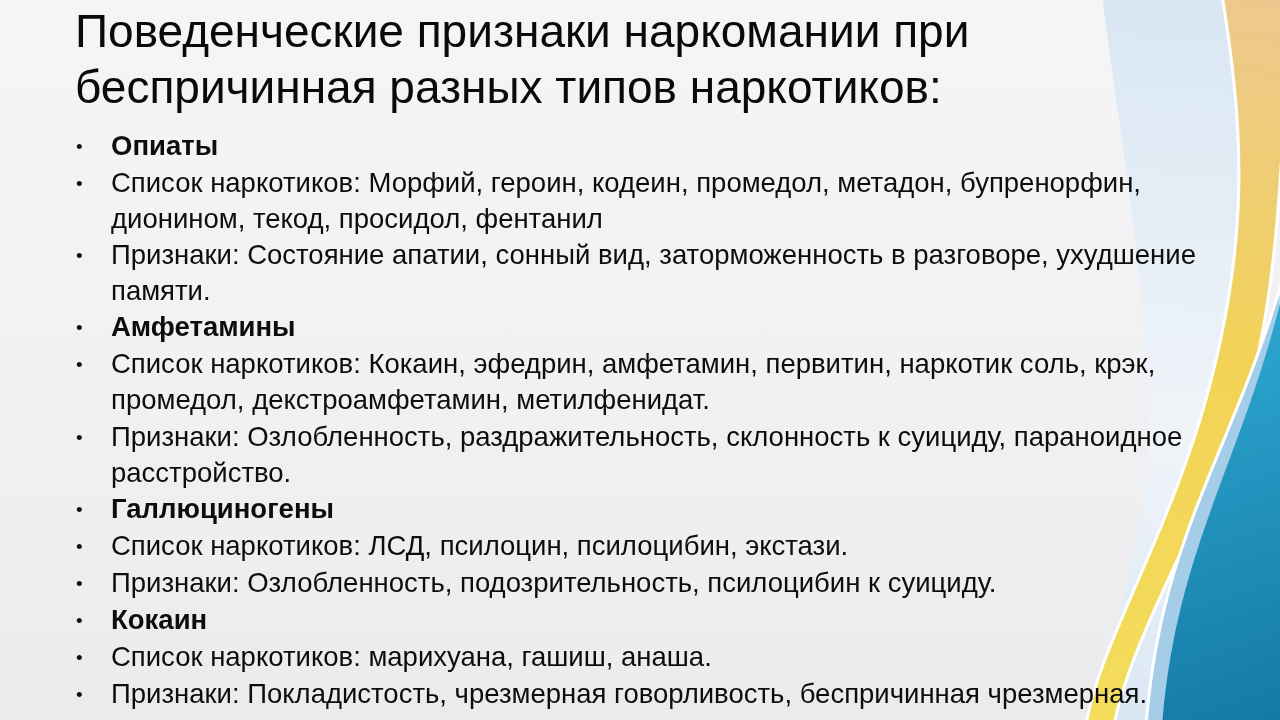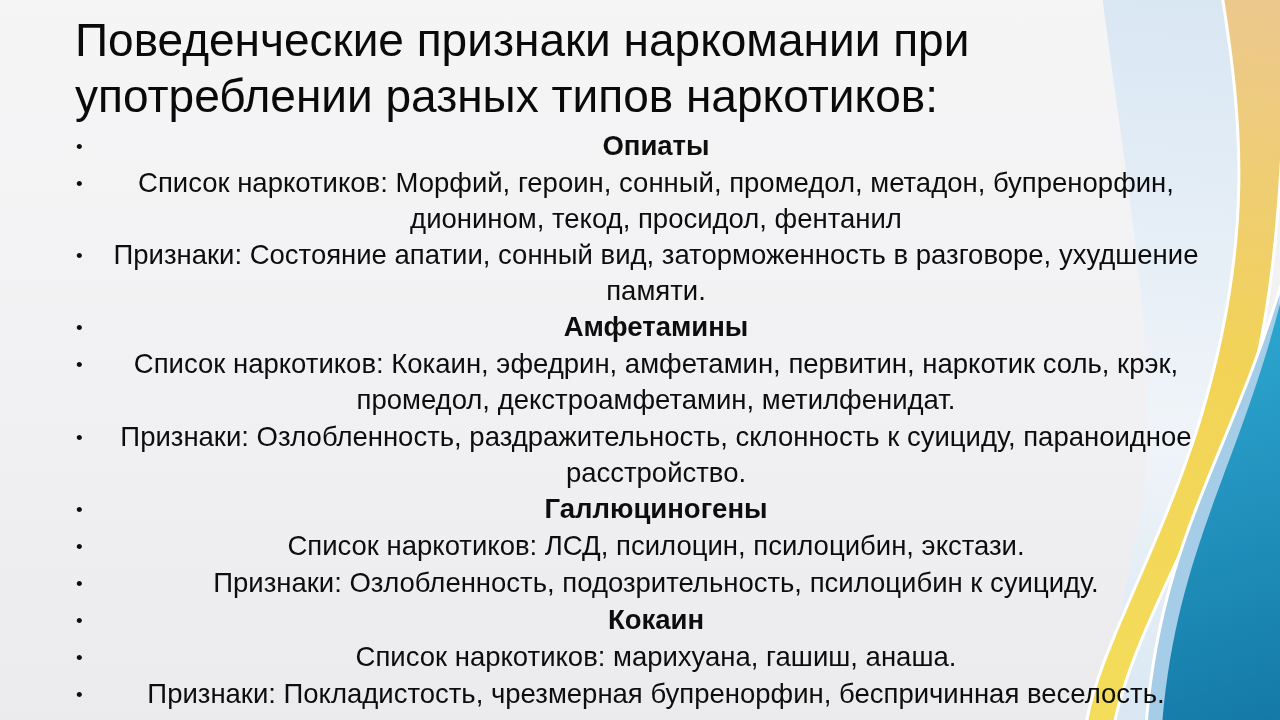--- a/index.html
+++ b/index.html
@@ -3,30 +3,30 @@
 <meta charset="utf-8">
 <style>
   html,body{margin:0;padding:0;background:#888;}
   .slide{
     position:relative;width:1280px;height:720px;overflow:hidden;
     background:linear-gradient(180deg,#f5f5f6 0%,#f1f1f3 55%,#ebebee 100%);
     font-family:"Liberation Sans",sans-serif;color:#0d0d0d;
   }
   .waves{position:absolute;left:0;top:0;z-index:0;}
   .title{
-    position:absolute;left:75px;top:12px;z-index:2;
+    position:absolute;left:75px;top:3px;z-index:2;
     font-size:46px;line-height:56px;font-weight:400;color:#0a0a0a;
   }
   .bullets{
     position:absolute;left:76px;top:128px;z-index:2;
     list-style:none;margin:0;padding:0;
   }
   .bullets li{display:flex;align-items:flex-start;font-size:27.5px;line-height:36.1px;font-weight:400;}
   .bullets .dot{flex:0 0 35px;width:35px;font-size:19px;line-height:37px;color:#0d0d0d;}
-  .bullets .item-text{width:1090px;white-space:pre-line;text-align:center;}
+  .bullets .item-text{width:1090px;white-space:pre-line;}
   .bullets li.bold .item-text{font-weight:700;}
 </style>
 </head>
 <body>
 
 <div class="slide">
 
   <svg class="waves" width="1280" height="720" viewBox="0 0 1280 720" aria-hidden="true">
     <defs>
       <linearGradient id="gradPale" gradientUnits="userSpaceOnUse" x1="1180" y1="0" x2="1130" y2="725">
@@ -51,31 +51,31 @@
     <path fill="url(#gradGold)" stroke="#ffffff" stroke-width="3" d="M 1222,-5 C 1242,120 1254,240 1200,420 C 1158,555 1098,650 1086,725
              L 1114,725 C 1130,645 1188,545 1234,435 C 1280,325 1286,120 1285,-5 Z"></path>
 
     <path stroke="#ffffff" stroke-width="3" d="M 1281,285 C 1228,460 1160,540 1146,726 L 1286,726 Z" fill="#a5cde7"></path>
 
     <path fill="url(#gradTeal)" d="M 1281,300 C 1238,470 1176,550 1162,726 L 1286,726 Z"></path>
   </svg>
 
   <div class="title">
     <div>Поведенческие признаки наркомании при</div>
-    <div>употреблении разных типов наркотиков:</div>
+    <div>беспричинная разных типов наркотиков:</div>
   </div>
 
   <ul class="bullets">
     <li class="bold">
         <span class="dot">•</span>
         <span class="item-text">Опиаты</span>
       </li>
     <li>
         <span class="dot">•</span>
-        <span class="item-text">Список наркотиков: Морфий, героин, сонный, промедол, метадон, бупренорфин,
+        <span class="item-text">Список наркотиков: Морфий, героин, кодеин, промедол, метадон, бупренорфин,
 дионином, текод, просидол, фентанил</span>
       </li>
     <li>
         <span class="dot">•</span>
         <span class="item-text">Признаки: Состояние апатии, сонный вид, заторможенность в разговоре, ухудшение
 памяти.</span>
       </li>
     <li class="bold">
         <span class="dot">•</span>
         <span class="item-text">Амфетамины</span>
@@ -105,17 +105,17 @@
     <li class="bold">
         <span class="dot">•</span>
         <span class="item-text">Кокаин</span>
       </li>
     <li>
         <span class="dot">•</span>
         <span class="item-text">Список наркотиков: марихуана, гашиш, анаша.</span>
       </li>
     <li>
         <span class="dot">•</span>
-        <span class="item-text">Признаки: Покладистость, чрезмерная бупренорфин, беспричинная веселость.</span>
+        <span class="item-text">Признаки: Покладистость, чрезмерная говорливость, беспричинная чрезмерная.</span>
       </li>
   </ul>
 
 </div>
 
 </body></html>

